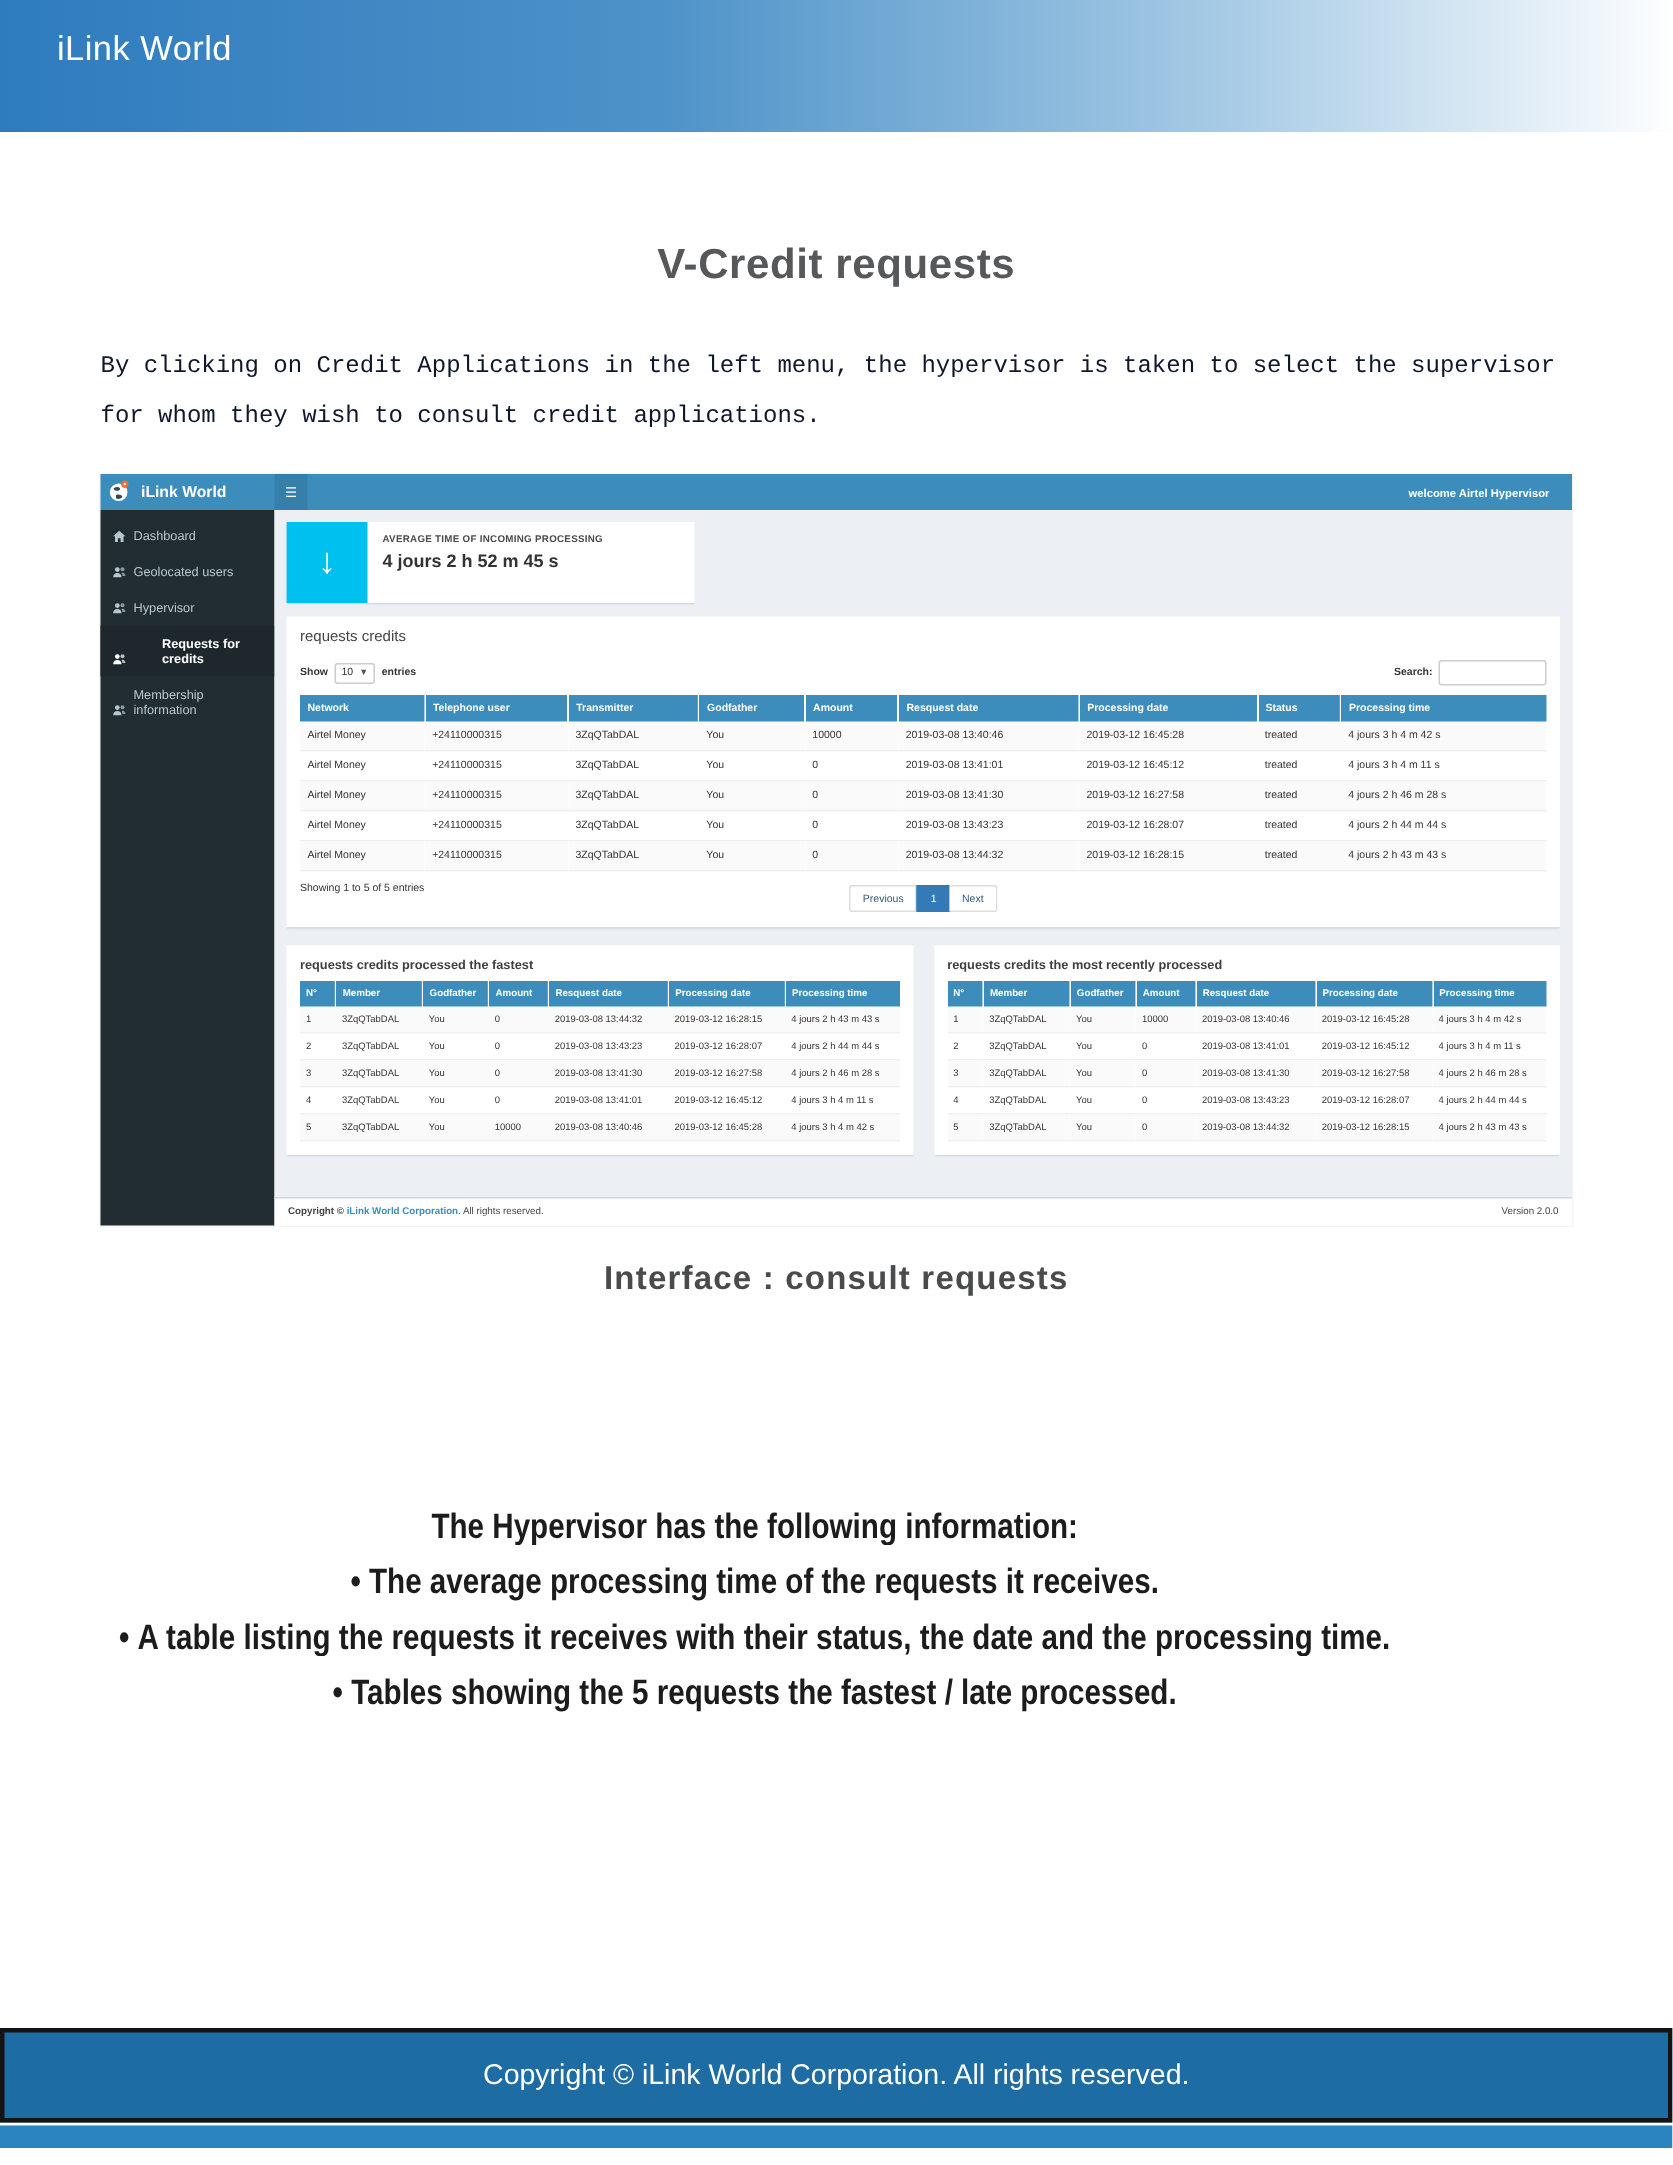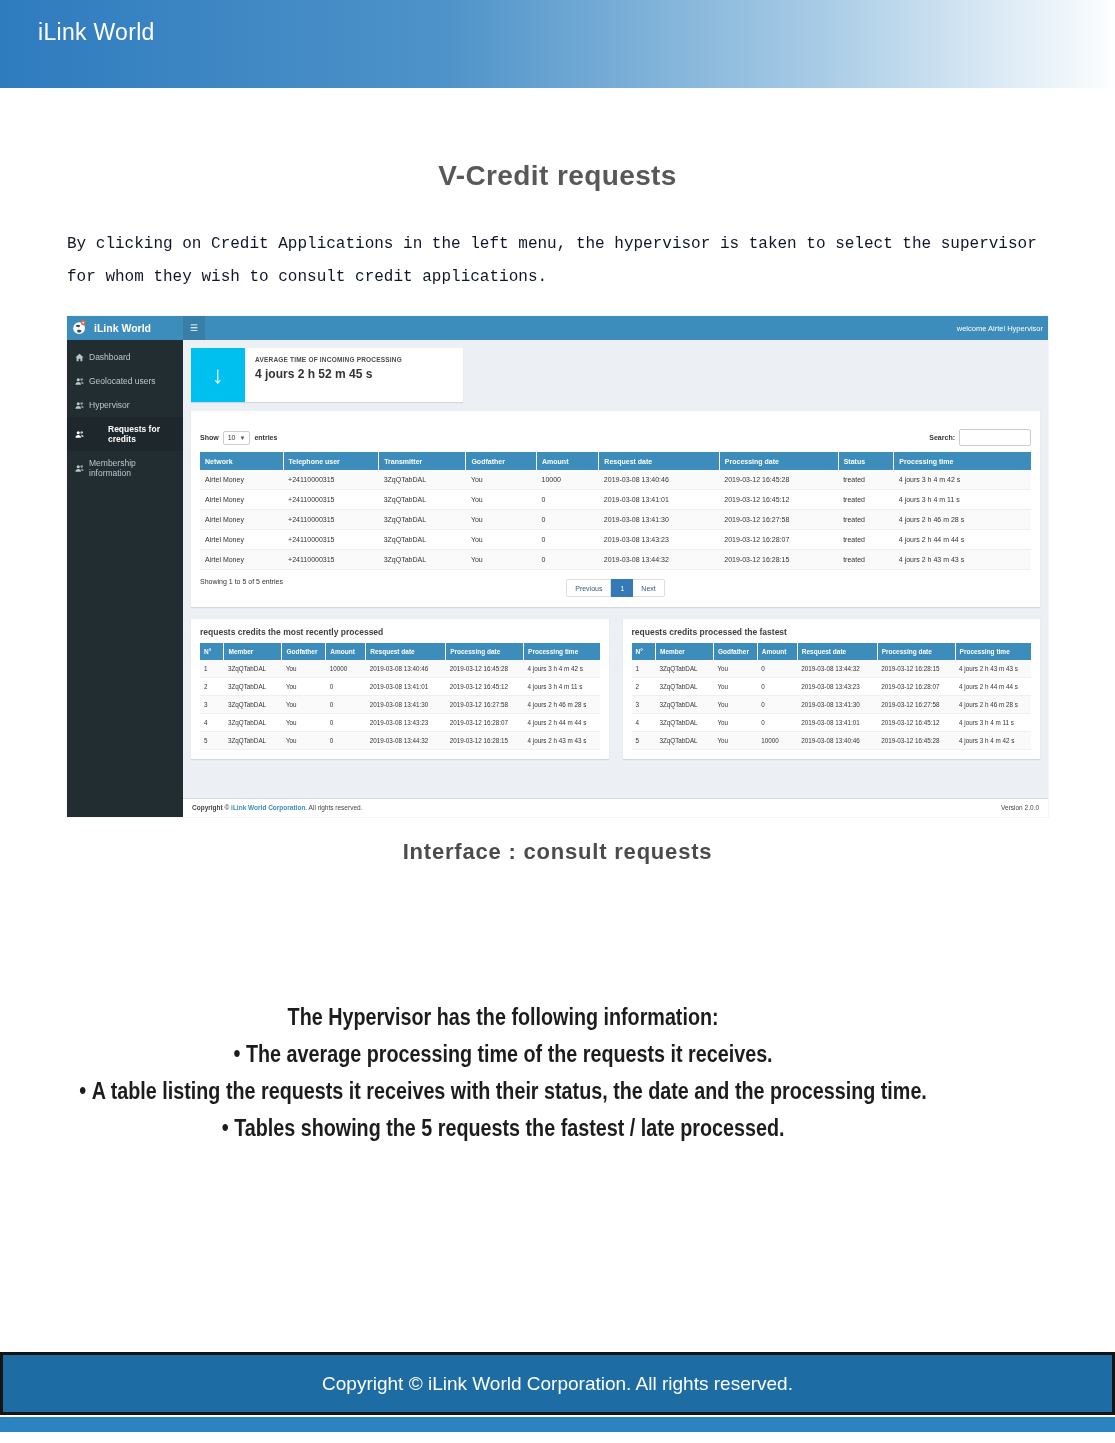--- a/index.html
+++ b/index.html
@@ -22,25 +22,25 @@
   .intro { margin:36px 40px 0 67px; width:988px; font-size:16px; line-height:33px; color:#0f172a;font-family:Liberation Mono, monospace; }
 
   
   .app { margin:22px 0 0 67px; width:981px; box-shadow:0 0 0 1px rgba(0,0,0,.04); font-family:"Liberation Sans",sans-serif; }
 
   .app-navbar { display:flex; height:24px; background:var(--navbar,#3c8dbc); align-items:stretch; }
   .logo { width:116px; display:flex; align-items:center; gap:6px; padding-left:5px; }
   .logo svg { width:16px; height:16px; }
   .brand { color:#fff; font-weight:700; font-size:10.5px; }
   .toggle { width:22px; background:var(--navbar-dark,#367fa9); color:#fff; display:flex; align-items:center; justify-content:center; font-size:9px; cursor:pointer; }
-  .welcome { margin-left:auto; display:flex; align-items:center; padding-right:5px; color:#fff; font-weight:400; font-size:7.5px; }
+  .welcome { margin-left:auto; display:flex; align-items:center; padding-right:15px; color:#fff; font-weight:700; font-size:7.5px; }
 
   .app-body { display:flex; height:477px; }
   .app-sidebar { width:116px; background:var(--sidebar,#222d32); padding-top:5px; flex:none; }
-  .side-item { display:flex; align-items:center; gap:5px; padding:7px 6px 7px 8px; color:var(--sidebar-text,#b8c7ce); font-size:8.5px; cursor:pointer; }
+  .side-item { display:flex; align-items:flex-end; gap:5px; padding:7px 6px 7px 8px; color:var(--sidebar-text,#b8c7ce); font-size:8.5px; cursor:pointer; }
   .side-item svg { width:9px; height:9px; flex:none; fill:currentColor; }
   .side-item.active { background:var(--sidebar-active,#1e282c); color:#fff; font-weight:700;gap:24px; }
 
   .app-main { flex:1; display:flex; flex-direction:column; min-width:0; }
   .app-content { flex:1; background:var(--content-bg,#ecf0f5); padding:8px; }
 
   .widget { width:272px; height:54px; background:#fff; display:flex; box-shadow:0 1px 1px rgba(0,0,0,.1); }
   .widget-icon { width:54px; height:54px; background:var(--widget-icon-bg,#00c0ef); color:#fff; font-size:24px; display:flex; align-items:center; justify-content:center; }
   .widget-text { padding:8px 10px 0; }
   .widget-label { font-size:6.5px; font-weight:700; color:#4a4a4a; letter-spacing:.2px; }
@@ -181,20 +181,21 @@
 
         <div class="widget">
           <div class="widget-icon">↓</div>
           <div class="widget-text">
             <div class="widget-label">AVERAGE TIME OF INCOMING PROCESSING</div>
             <div class="widget-value">4 jours 2 h 52 m 45 s</div>
           </div>
         </div>
 
         <div class="panel">
+          <div class="panel-title">requests credits</div>
           <div class="controls">
             <span>Show</span>
             <span class="select">
               <span>10</span>
               <span class="caret">▼</span>
             </span>
             <span>entries</span>
             <span class="search">
               <span>Search:</span>
               <input type="text" style="">
@@ -277,141 +278,141 @@
             <span class="pagination">
               <span class="page-btn prev">Previous</span>
               <span class="page-btn active">1</span>
               <span class="page-btn next">Next</span>
             </span>
           </div>
         </div>
 
         <div class="bottom-row">
           <div class="panel">
-            <div class="panel-title">requests credits the most recently processed</div>
+            <div class="panel-title">requests credits processed the fastest</div>
             <table class="small-table">
               <thead>
                   <tr>
                     <th>N°</th>
                     <th>Member</th>
                     <th>Godfather</th>
                     <th>Amount</th>
                     <th>Resquest date</th>
                     <th>Processing date</th>
                     <th>Processing time</th>
                   </tr>
                 </thead>
               <tbody>
                   <tr>
                     <td>1</td>
                     <td>3ZqQTabDAL</td>
                     <td>You</td>
+                    <td>0</td>
+                    <td>2019-03-08 13:44:32</td>
+                    <td>2019-03-12 16:28:15</td>
+                    <td>4 jours 2 h 43 m 43 s</td>
+                  </tr>
+                  <tr>
+                    <td>2</td>
+                    <td>3ZqQTabDAL</td>
+                    <td>You</td>
+                    <td>0</td>
+                    <td>2019-03-08 13:43:23</td>
+                    <td>2019-03-12 16:28:07</td>
+                    <td>4 jours 2 h 44 m 44 s</td>
+                  </tr>
+                  <tr>
+                    <td>3</td>
+                    <td>3ZqQTabDAL</td>
+                    <td>You</td>
+                    <td>0</td>
+                    <td>2019-03-08 13:41:30</td>
+                    <td>2019-03-12 16:27:58</td>
+                    <td>4 jours 2 h 46 m 28 s</td>
+                  </tr>
+                  <tr>
+                    <td>4</td>
+                    <td>3ZqQTabDAL</td>
+                    <td>You</td>
+                    <td>0</td>
+                    <td>2019-03-08 13:41:01</td>
+                    <td>2019-03-12 16:45:12</td>
+                    <td>4 jours 3 h 4 m 11 s</td>
+                  </tr>
+                  <tr>
+                    <td>5</td>
+                    <td>3ZqQTabDAL</td>
+                    <td>You</td>
                     <td>10000</td>
                     <td>2019-03-08 13:40:46</td>
                     <td>2019-03-12 16:45:28</td>
                     <td>4 jours 3 h 4 m 42 s</td>
                   </tr>
-                  <tr>
-                    <td>2</td>
-                    <td>3ZqQTabDAL</td>
-                    <td>You</td>
-                    <td>0</td>
-                    <td>2019-03-08 13:41:01</td>
-                    <td>2019-03-12 16:45:12</td>
-                    <td>4 jours 3 h 4 m 11 s</td>
-                  </tr>
-                  <tr>
-                    <td>3</td>
-                    <td>3ZqQTabDAL</td>
-                    <td>You</td>
-                    <td>0</td>
-                    <td>2019-03-08 13:41:30</td>
-                    <td>2019-03-12 16:27:58</td>
-                    <td>4 jours 2 h 46 m 28 s</td>
-                  </tr>
-                  <tr>
-                    <td>4</td>
-                    <td>3ZqQTabDAL</td>
-                    <td>You</td>
-                    <td>0</td>
-                    <td>2019-03-08 13:43:23</td>
-                    <td>2019-03-12 16:28:07</td>
-                    <td>4 jours 2 h 44 m 44 s</td>
-                  </tr>
-                  <tr>
-                    <td>5</td>
-                    <td>3ZqQTabDAL</td>
-                    <td>You</td>
-                    <td>0</td>
-                    <td>2019-03-08 13:44:32</td>
-                    <td>2019-03-12 16:28:15</td>
-                    <td>4 jours 2 h 43 m 43 s</td>
-                  </tr>
                 </tbody>
             </table>
           </div>
           <div class="panel">
-            <div class="panel-title">requests credits processed the fastest</div>
+            <div class="panel-title">requests credits the most recently processed</div>
             <table class="small-table">
               <thead>
                   <tr>
                     <th>N°</th>
                     <th>Member</th>
                     <th>Godfather</th>
                     <th>Amount</th>
                     <th>Resquest date</th>
                     <th>Processing date</th>
                     <th>Processing time</th>
                   </tr>
                 </thead>
               <tbody>
                   <tr>
                     <td>1</td>
                     <td>3ZqQTabDAL</td>
                     <td>You</td>
-                    <td>0</td>
-                    <td>2019-03-08 13:44:32</td>
-                    <td>2019-03-12 16:28:15</td>
-                    <td>4 jours 2 h 43 m 43 s</td>
-                  </tr>
-                  <tr>
-                    <td>2</td>
-                    <td>3ZqQTabDAL</td>
-                    <td>You</td>
-                    <td>0</td>
-                    <td>2019-03-08 13:43:23</td>
-                    <td>2019-03-12 16:28:07</td>
-                    <td>4 jours 2 h 44 m 44 s</td>
-                  </tr>
-                  <tr>
-                    <td>3</td>
-                    <td>3ZqQTabDAL</td>
-                    <td>You</td>
-                    <td>0</td>
-                    <td>2019-03-08 13:41:30</td>
-                    <td>2019-03-12 16:27:58</td>
-                    <td>4 jours 2 h 46 m 28 s</td>
-                  </tr>
-                  <tr>
-                    <td>4</td>
-                    <td>3ZqQTabDAL</td>
-                    <td>You</td>
-                    <td>0</td>
-                    <td>2019-03-08 13:41:01</td>
-                    <td>2019-03-12 16:45:12</td>
-                    <td>4 jours 3 h 4 m 11 s</td>
-                  </tr>
-                  <tr>
-                    <td>5</td>
-                    <td>3ZqQTabDAL</td>
-                    <td>You</td>
                     <td>10000</td>
                     <td>2019-03-08 13:40:46</td>
                     <td>2019-03-12 16:45:28</td>
                     <td>4 jours 3 h 4 m 42 s</td>
+                  </tr>
+                  <tr>
+                    <td>2</td>
+                    <td>3ZqQTabDAL</td>
+                    <td>You</td>
+                    <td>0</td>
+                    <td>2019-03-08 13:41:01</td>
+                    <td>2019-03-12 16:45:12</td>
+                    <td>4 jours 3 h 4 m 11 s</td>
+                  </tr>
+                  <tr>
+                    <td>3</td>
+                    <td>3ZqQTabDAL</td>
+                    <td>You</td>
+                    <td>0</td>
+                    <td>2019-03-08 13:41:30</td>
+                    <td>2019-03-12 16:27:58</td>
+                    <td>4 jours 2 h 46 m 28 s</td>
+                  </tr>
+                  <tr>
+                    <td>4</td>
+                    <td>3ZqQTabDAL</td>
+                    <td>You</td>
+                    <td>0</td>
+                    <td>2019-03-08 13:43:23</td>
+                    <td>2019-03-12 16:28:07</td>
+                    <td>4 jours 2 h 44 m 44 s</td>
+                  </tr>
+                  <tr>
+                    <td>5</td>
+                    <td>3ZqQTabDAL</td>
+                    <td>You</td>
+                    <td>0</td>
+                    <td>2019-03-08 13:44:32</td>
+                    <td>2019-03-12 16:28:15</td>
+                    <td>4 jours 2 h 43 m 43 s</td>
                   </tr>
                 </tbody>
             </table>
           </div>
         </div>
 
       </div>
 
       <div class="app-footer">
         <span>

